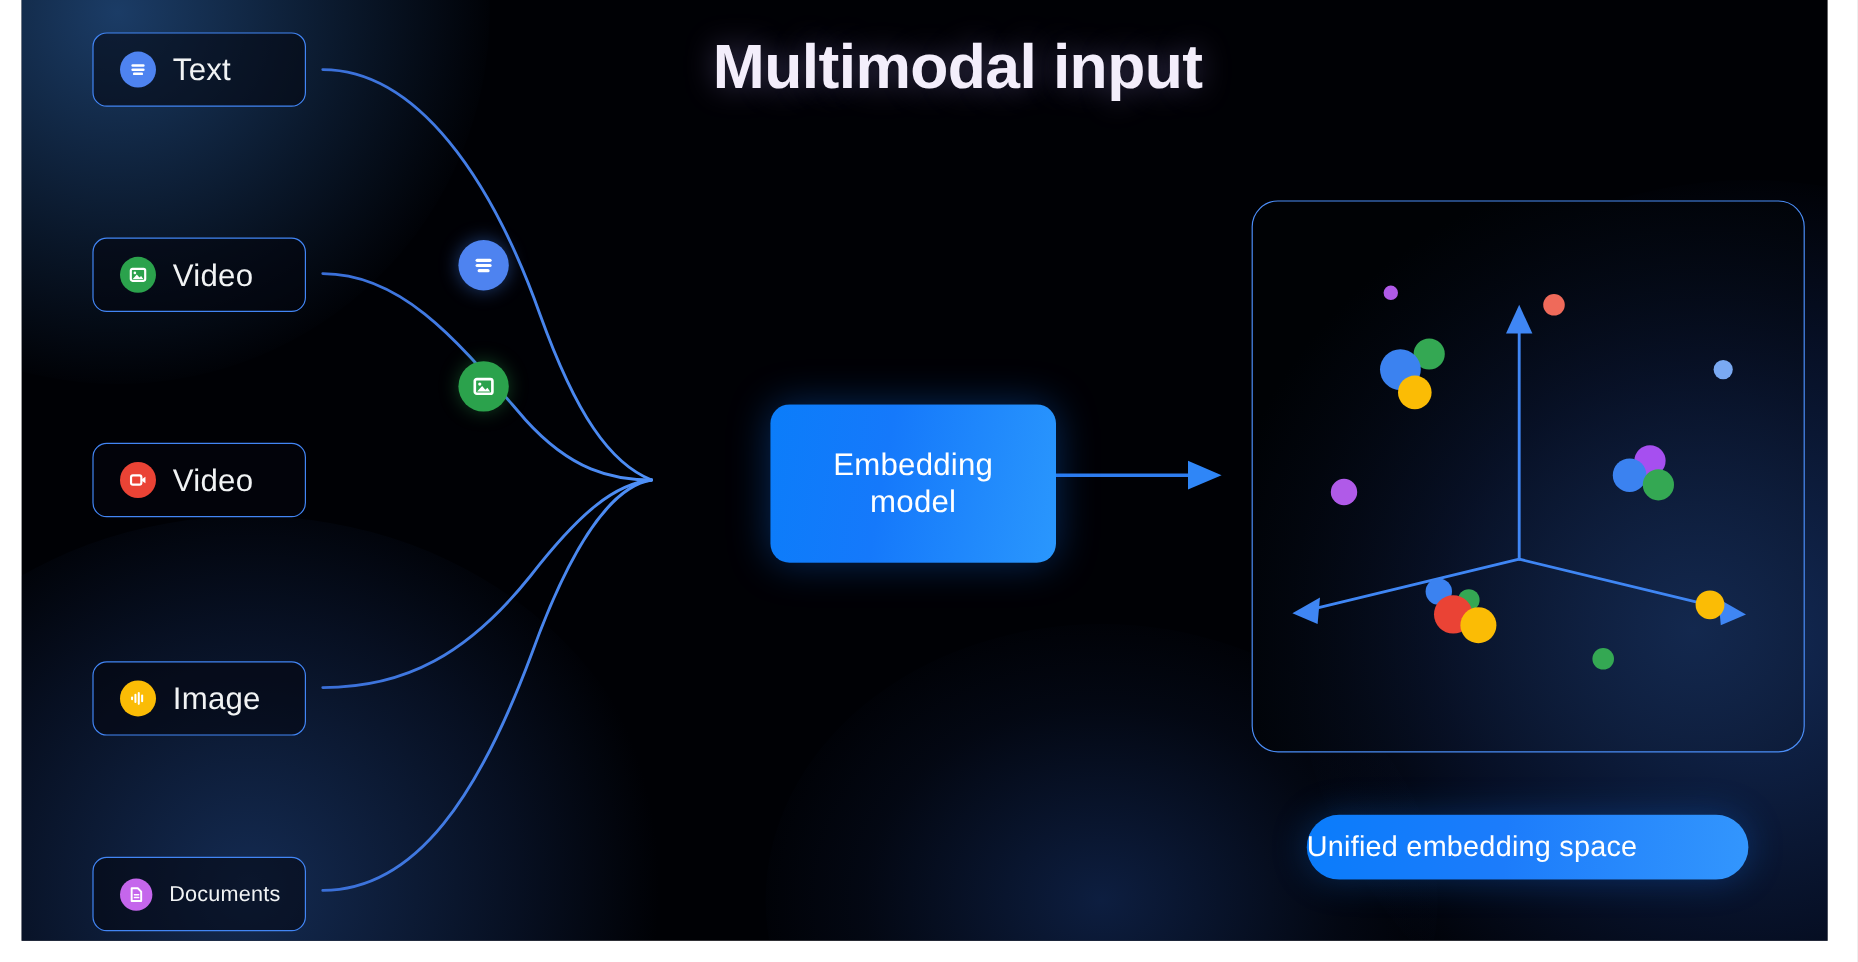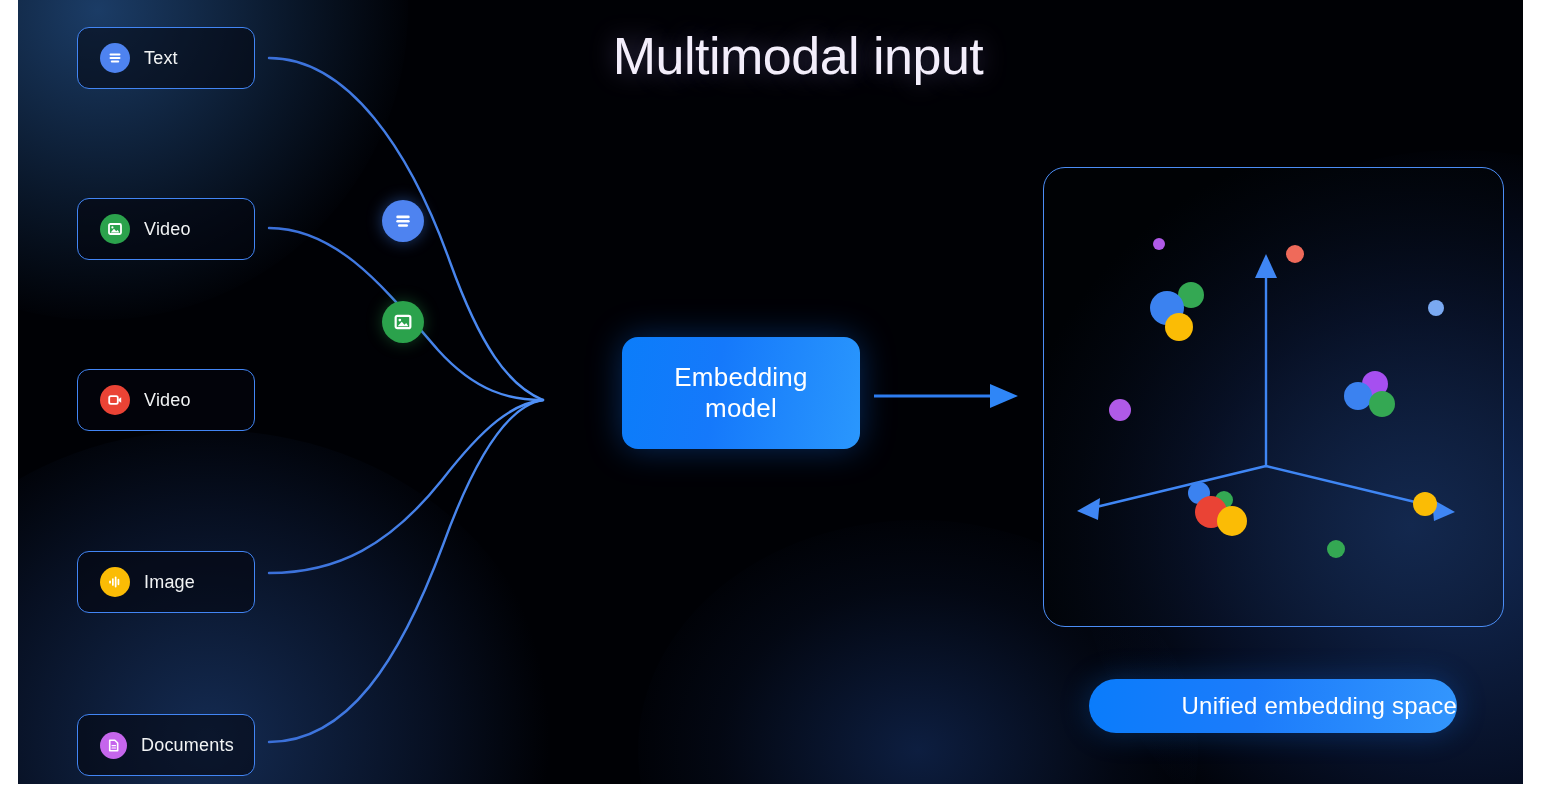--- a/index.html
+++ b/index.html
@@ -26,52 +26,52 @@
     background:radial-gradient(ellipse at center,#0d1e40 0%,rgba(9,20,45,.35) 50%,rgba(0,1,5,0) 75%);}
 
   
   .chip{
     position:absolute;left:59px;width:178px;height:62px;
     border:1.5px solid #4285f4;border-radius:12px;
     background:rgba(3,6,14,.55);
     display:flex;align-items:center;gap:14px;padding-left:22px;
     box-sizing:border-box;
   }
-  .chip .chip-label{color:#f1f3f4;font-size:18px;letter-spacing:.2px;white-space:nowrap;}
+  .chip .chip-label{color:#f1f3f4;font-size:26px;letter-spacing:.2px;white-space:nowrap;}
   .chip.small .chip-label{font-size:18px;}
   .chip-icon{
     width:30px;height:30px;border-radius:50%;flex:0 0 30px;
     display:flex;align-items:center;justify-content:center;
   }
   .chip.small .chip-icon{width:27px;height:27px;flex-basis:27px;}
   .chip-icon svg{display:block;}
 
   
   #title{
     position:absolute;left:545px;top:26px;width:470px;text-align:center;
-    color:#f3eefb;font-size:52px;font-weight:400;letter-spacing:-.5px;
+    color:#f3eefb;font-size:52px;font-weight:700;letter-spacing:-.5px;
     text-shadow:0 0 26px rgba(180,170,255,.35);
   }
 
   
   #funnel{position:absolute;left:0;top:0;width:1505px;height:784px;}
 
   
   .node-icon{
     position:absolute;width:42px;height:42px;border-radius:50%;
     display:flex;align-items:center;justify-content:center;
   }
   #node-text{left:364px;top:200px;background:#4e83f0;
     box-shadow:0 0 16px rgba(66,133,244,.45);}
   #node-image{left:364px;top:301px;background:#2ba24c;
     box-shadow:0 0 16px rgba(43,162,76,.4);}
 
   
   #embedding-model{
-    position:absolute;left:604px;top:337px;width:238px;height:112px;
+    position:absolute;left:624px;top:337px;width:238px;height:132px;
     border-radius:16px;
     background:linear-gradient(100deg,#0b7dfa 0%,#1579fb 40%,#2a97fd 100%);
     display:flex;align-items:center;justify-content:center;
     box-shadow:0 0 34px rgba(20,120,250,.35);
   }
   #embedding-model .em-text{
     color:#ffffff;font-size:26px;line-height:1.18;text-align:center;
     white-space:pre-line;letter-spacing:.2px;
   }
 
@@ -84,21 +84,21 @@
     overflow:hidden;
   }
   #axes{position:absolute;left:0;top:0;width:459px;height:458px;}
   .pt{position:absolute;border-radius:50%;}
 
   
   #unified-pill{
     position:absolute;left:1071px;top:679px;width:368px;height:54px;
     border-radius:27px;
     background:linear-gradient(95deg,#0a7cfb 0%,#1c7cfb 45%,#3396fd 100%);
-    display:flex;align-items:center;justify-content:flex-end;
+    display:flex;align-items:center;justify-content:flex-start;
     box-shadow:0 0 30px rgba(20,120,250,.3);
   }
   #unified-pill .pill-text{color:#ffffff;font-size:24px;letter-spacing:.2px;}
 </style>
 </head>
 <body>
 
 <div id="stage">
   <div id="canvas">
 

